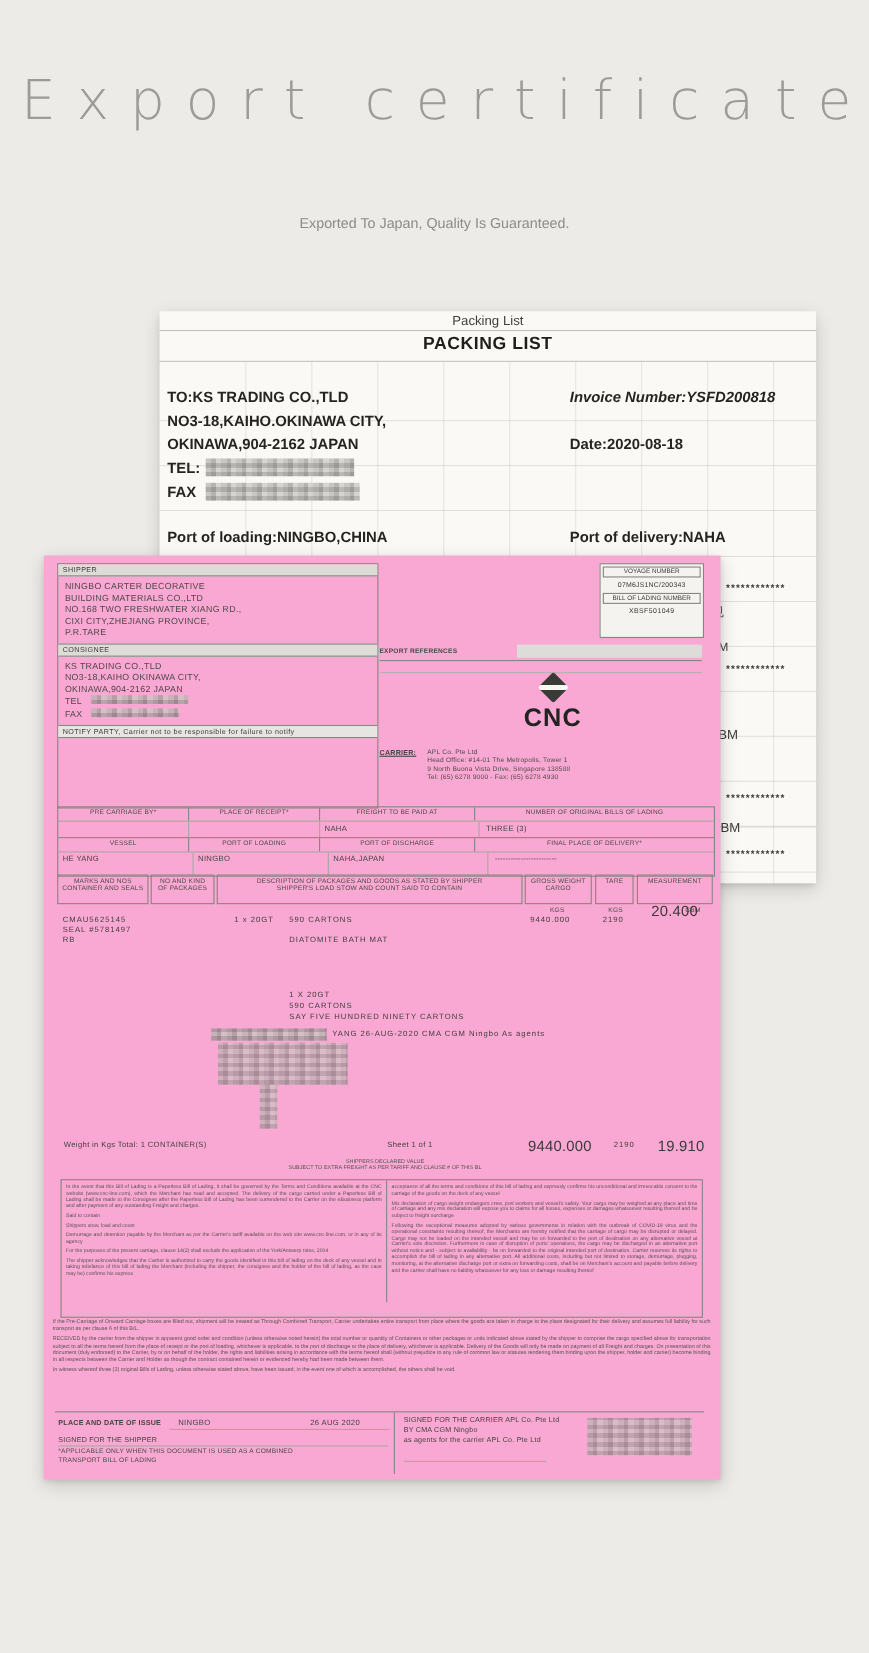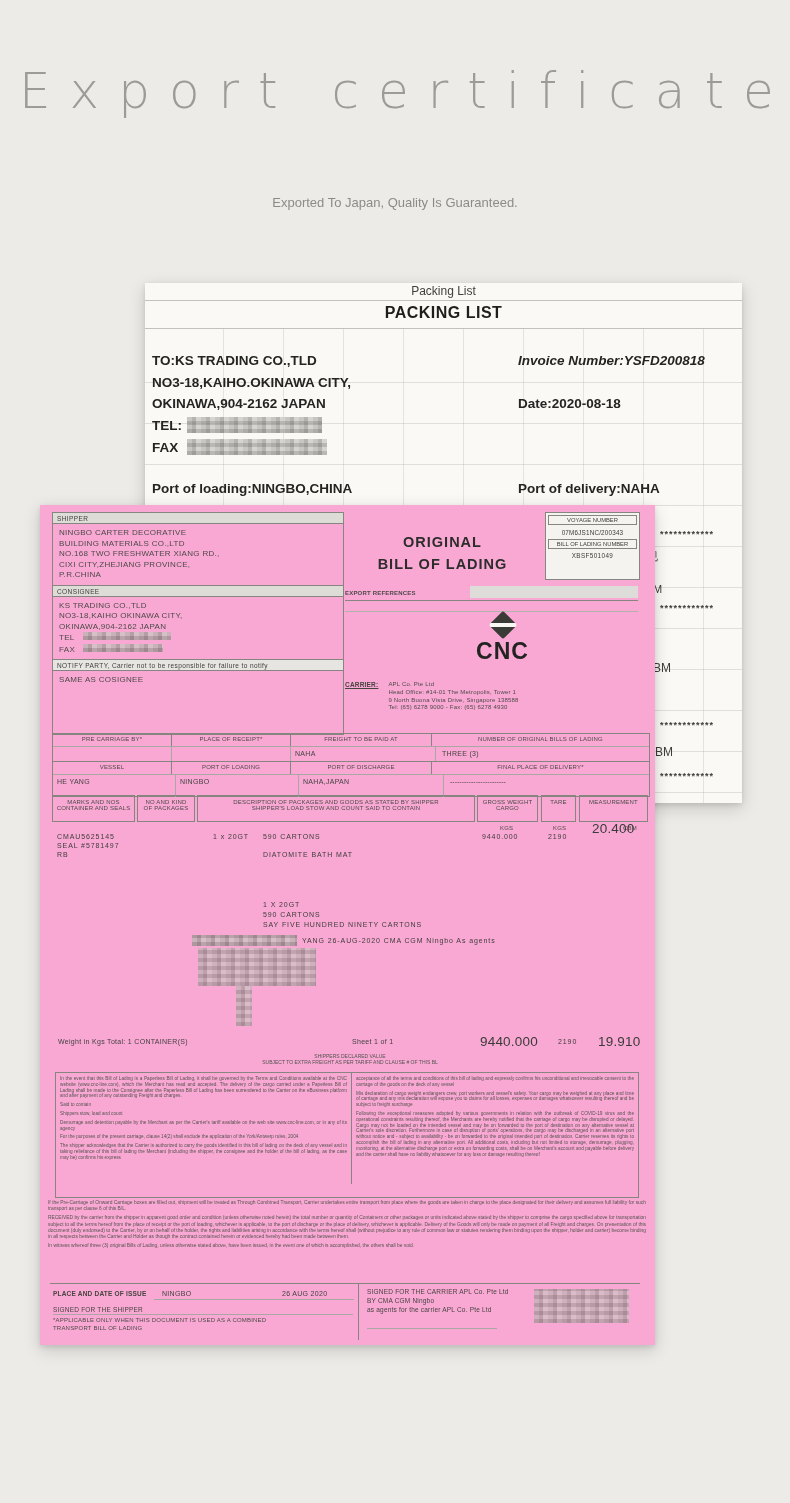--- a/index.html
+++ b/index.html
@@ -87,44 +87,39 @@
 
   <div class="abs doc bol">
 
     <div class="abs bx" style="left:12px;top:7px;width:290px;height:221px;">
       <div class="sec-head">SHIPPER</div>
       <div class="sec-body">
         <div>NINGBO CARTER DECORATIVE</div>
         <div>BUILDING MATERIALS CO.,LTD</div>
         <div>NO.168 TWO FRESHWATER XIANG RD.,</div>
         <div>CIXI CITY,ZHEJIANG PROVINCE,</div>
-        <div>P.R.CHINA</div>
+        <div>P.R.TARE</div>
       </div>
       <div class="sec-head" style="border-top:1px solid #86857f;">CONSIGNEE</div>
       <div class="sec-body">
         <div>KS TRADING CO.,TLD</div>
         <div>NO3-18,KAIHO OKINAWA CITY,</div>
         <div>OKINAWA,904-2162 JAPAN</div>
         <div style="position:relative;">
           <span>TEL</span>
           <span class="px" style="display:inline-block;width:88px;height:8px;margin-left:6px;"></span>
         </div>
         <div style="position:relative;">
           <span>FAX</span>
           <span class="px" style="display:inline-block;width:80px;height:8px;margin-left:5px;"></span>
         </div>
       </div>
       <div class="sec-head" style="border-top:1px solid #86857f;background:#e7e5e1;">NOTIFY PARTY, Carrier not to be responsible for failure to notify</div>
-      <div class="sec-body">SAME AS COSIGNEE</div>
-    </div>
-
-    <div class="abs b" style="left:315px;top:26px;width:175px;text-align:center;font-size:14.5px;line-height:22px;letter-spacing:1px;color:#2c2c2a;">
-      <div>ORIGINAL</div>
-      <div>BILL OF LADING</div>
-    </div>
+    </div>
+
 
     <div class="abs bx" style="left:505px;top:7px;width:93px;height:66px;background:#f4f3f0;">
       <div class="bx" style="margin:2px;text-align:center;font-size:5.8px;color:#3f3e3a;padding:1px 0;">VOYAGE NUMBER</div>
       <div style="text-align:center;font-size:6.3px;letter-spacing:.2px;color:#3b3a37;padding:2px 0;">07M6JS1NC/200343</div>
       <div class="bx" style="margin:1px 2px 2px 2px;text-align:center;font-size:5.8px;color:#3f3e3a;padding:1px 0;">BILL OF LADING NUMBER</div>
       <div style="text-align:center;font-size:6.3px;letter-spacing:.4px;color:#3b3a37;padding:1px 0;">XBSF501049</div>
     </div>
 
     <div class="abs" style="left:430px;top:81px;width:168px;height:12px;background:#dedcd8;"></div>
     <div class="abs h6 b" style="left:305px;top:85px;">EXPORT REFERENCES</div>

